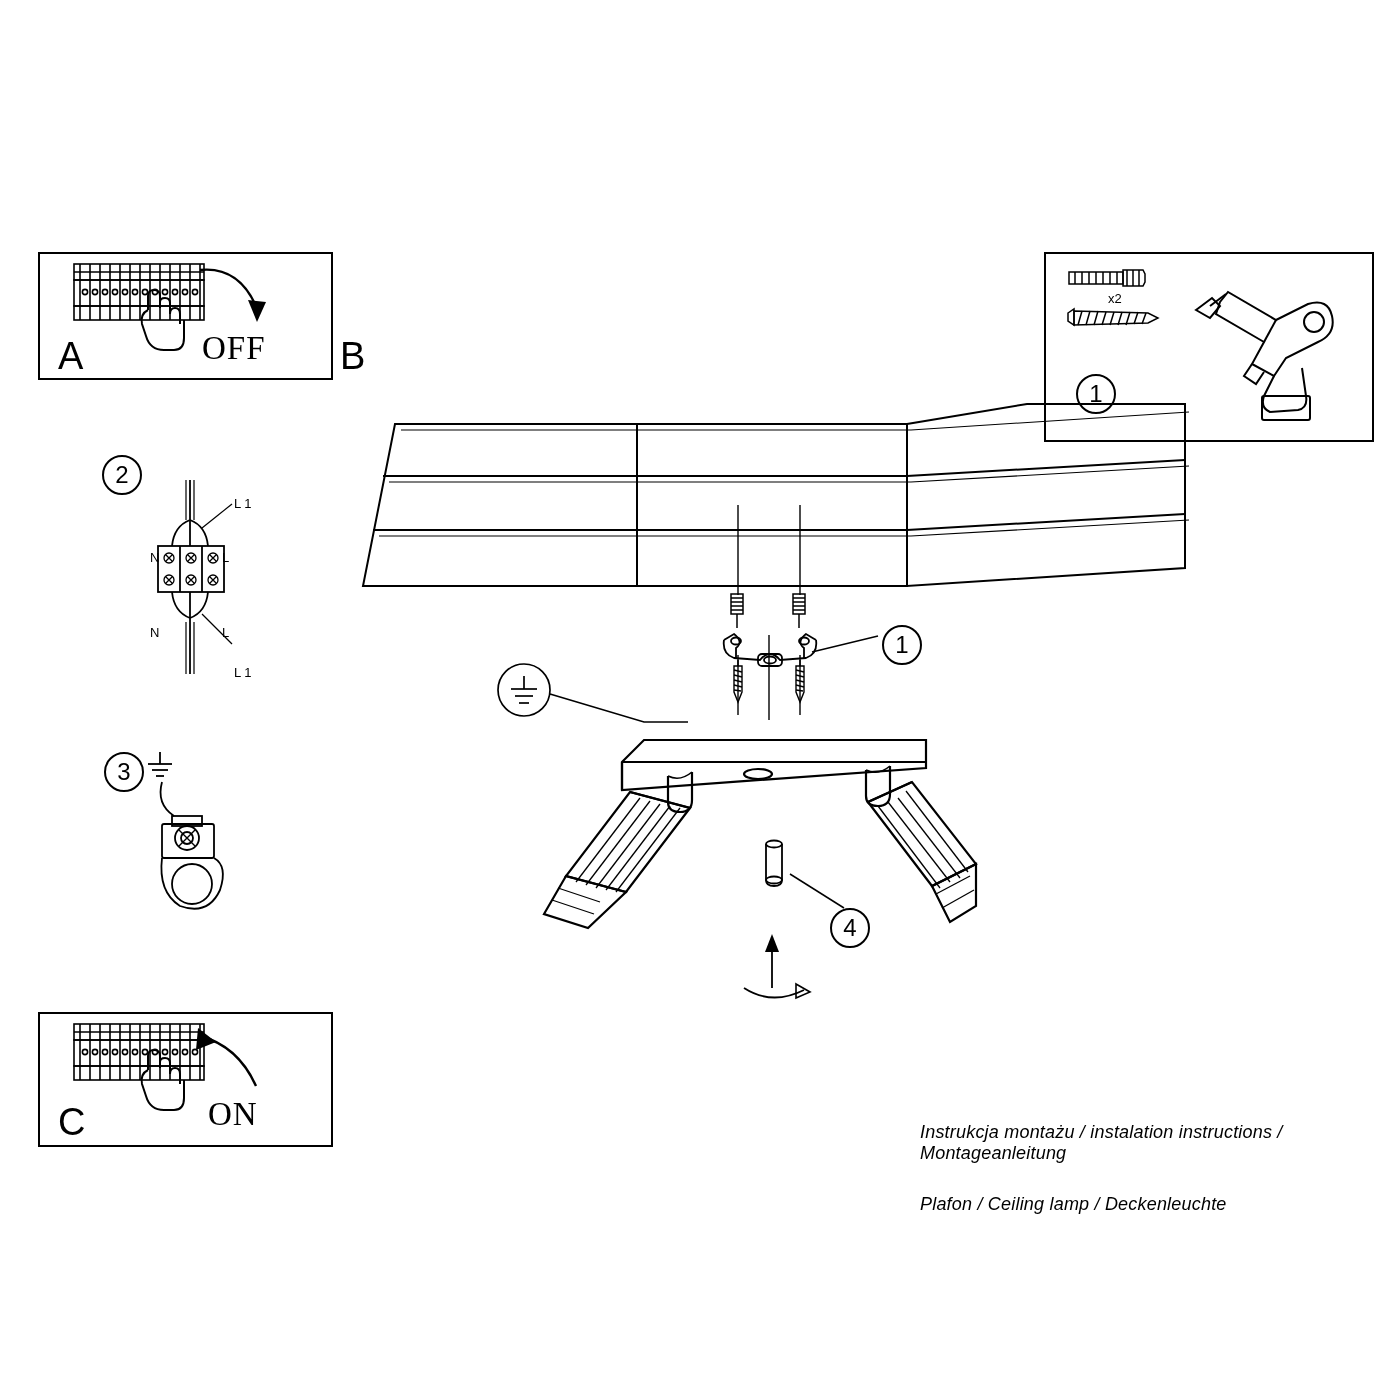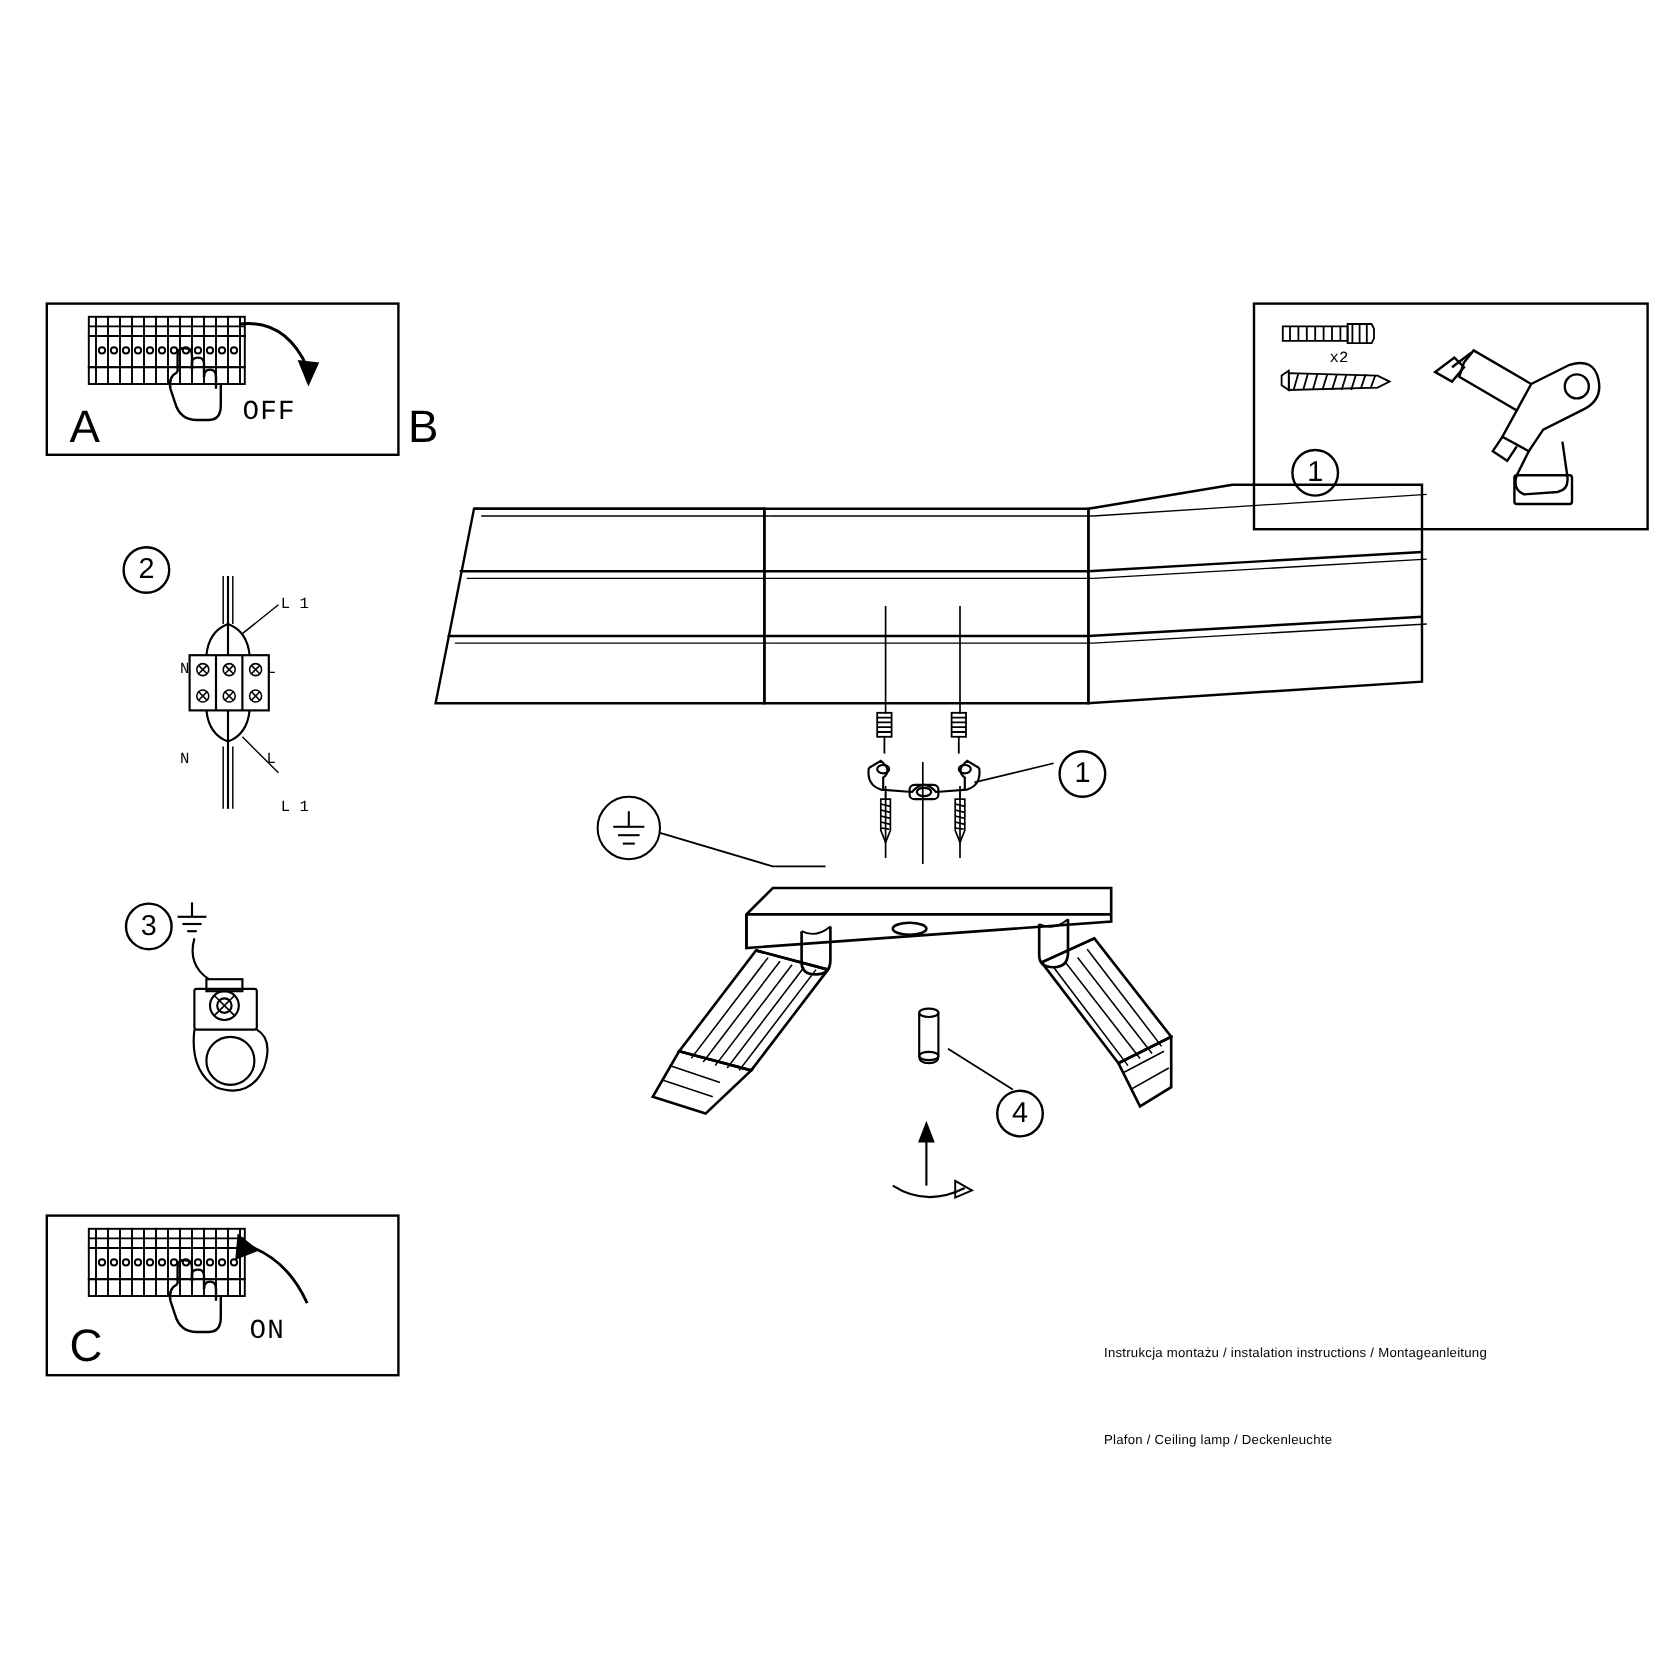--- a/index.html
+++ b/index.html
@@ -31,23 +31,23 @@
     position: absolute;
     font-size: 38px;
     font-weight: 400;
     line-height: 1;
     font-family: "Liberation Sans", sans-serif;
   }
 
   
   .word-label {
     position: absolute;
-    font-size: 23px;
+    font-size: 33px;
     letter-spacing: 1px;
-    font-family: Liberation Mono, monospace;
+    font-family: Liberation Serif, serif;
     text-align: right;
   }
 
   
   .circ-num {
     position: absolute;
     width: 40px;
     height: 40px;
     border: 2.5px solid #000;
     border-radius: 50%;
@@ -56,28 +56,29 @@
     align-items: center;
     justify-content: center;
     font-size: 24px;
     background: #fff;
   }
 
   
   .tiny-text {
     position: absolute;
     font-size: 13px;
-    font-family: Liberation Mono, monospace;
+    font-family: Liberation Sans, sans-serif;
   }
 
   .footer-text {
     position: absolute;
-    font-size: 11px;
+    font-size: 18px;
     font-family: "Liberation Sans", sans-serif;
     letter-spacing: 0.2px;
+    font-style: italic;
   }
 
   svg { display: block; overflow: visible; }
 </style>
 </head>
 <body>
 
 <div id="page">
 
   <div class="panel-box" style="left:38px; top:252px; width:295px; height:128px;"></div>

